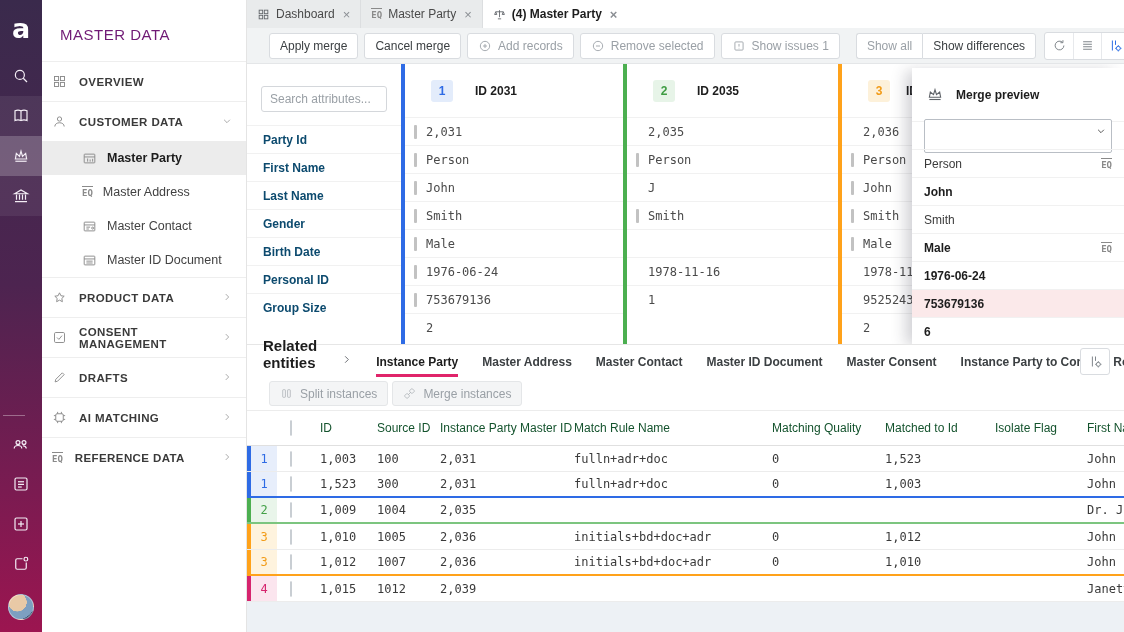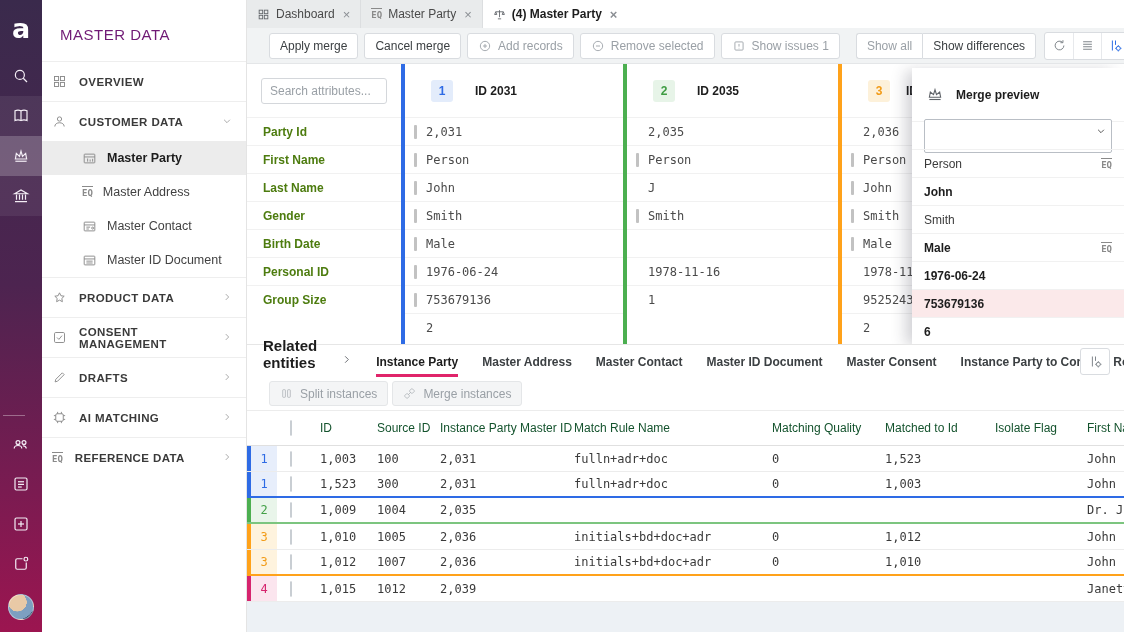--- a/index.html
+++ b/index.html
@@ -58,26 +58,26 @@
   .seg .btn:first-child{border-radius:3px 0 0 3px;border-right:none;}
   .seg .btn:last-child{border-radius:0 3px 3px 0;}
   .icgroup{display:flex;border:1px solid #d9dce0;border-radius:3px;background:#fff;}
   .icbtn{width:28px;height:26px;display:flex;align-items:center;justify-content:center;cursor:pointer;border-left:1px solid #e7e9ec;}
   .icbtn:first-child{border-left:none;}
   .icbtn svg{width:15px;height:15px;stroke:#80868b;fill:none;stroke-width:1.6;}
   .icbtn.blue svg{stroke:#2f6fe4;}
 
   
   .compare{height:281px;position:relative;background:#fff;border-bottom:1px solid #e6e6e6;flex:none;overflow:hidden;}
-  .cmp-labels{position:absolute;left:0;top:0;width:154px;height:100%;}
+  .cmp-labels{position:absolute;left:0;top:8px;width:154px;height:100%;}
   .cmp-head{height:53px;display:flex;align-items:center;}
   .search{margin-left:14px;width:126px;height:26px;border:1px solid #d4d7db;border-radius:3px;font-size:12px;color:#5f6368;padding:0 8px;font-family:"Liberation Sans",sans-serif;}
   .search::placeholder{color:#9aa0a6;}
   .cmp-row{height:28px;display:flex;align-items:center;border-top:1px solid #f1f1f1;}
-  .cmp-labels .cmp-row{font-weight:bold;font-size:12px;color:#4d7c0f;padding-left:16px;}
+  .cmp-labels .cmp-row{font-weight:bold;font-size:12px;color:#0c4a6e;padding-left:16px;}
   .cmp-col{position:absolute;top:0;height:100%;border-left:4px solid;}
   .cmp-col .cmp-head{padding-left:26px;gap:22px;}
   .badge{width:22px;height:22px;border-radius:3px;display:flex;align-items:center;justify-content:center;font-weight:bold;font-size:12px;flex:none;}
   .ctitle{font-weight:bold;font-size:12px;color:#1d1d1d;white-space:nowrap;}
   .cmp-col .cmp-row{padding-left:9px;font-family:"DejaVu Sans Mono",monospace;font-size:12px;color:#4a4a4a;white-space:nowrap;overflow:hidden;}
   .tick{display:inline-block;width:3px;height:14px;background:#c2c2c2;border-radius:1px;margin-right:9px;flex:none;}
   .notick{display:inline-block;width:12px;flex:none;}
   .col-blue{border-color:#2e6be5;}  .b-blue{background:#e3ecfb;color:#2e6be5;}
   .col-green{border-color:#4caf50;} .b-green{background:#e7f4e8;color:#3f9c43;}
   .col-orange{border-color:#ffa21a;}.b-orange{background:#fdf1da;color:#f29b17;}

